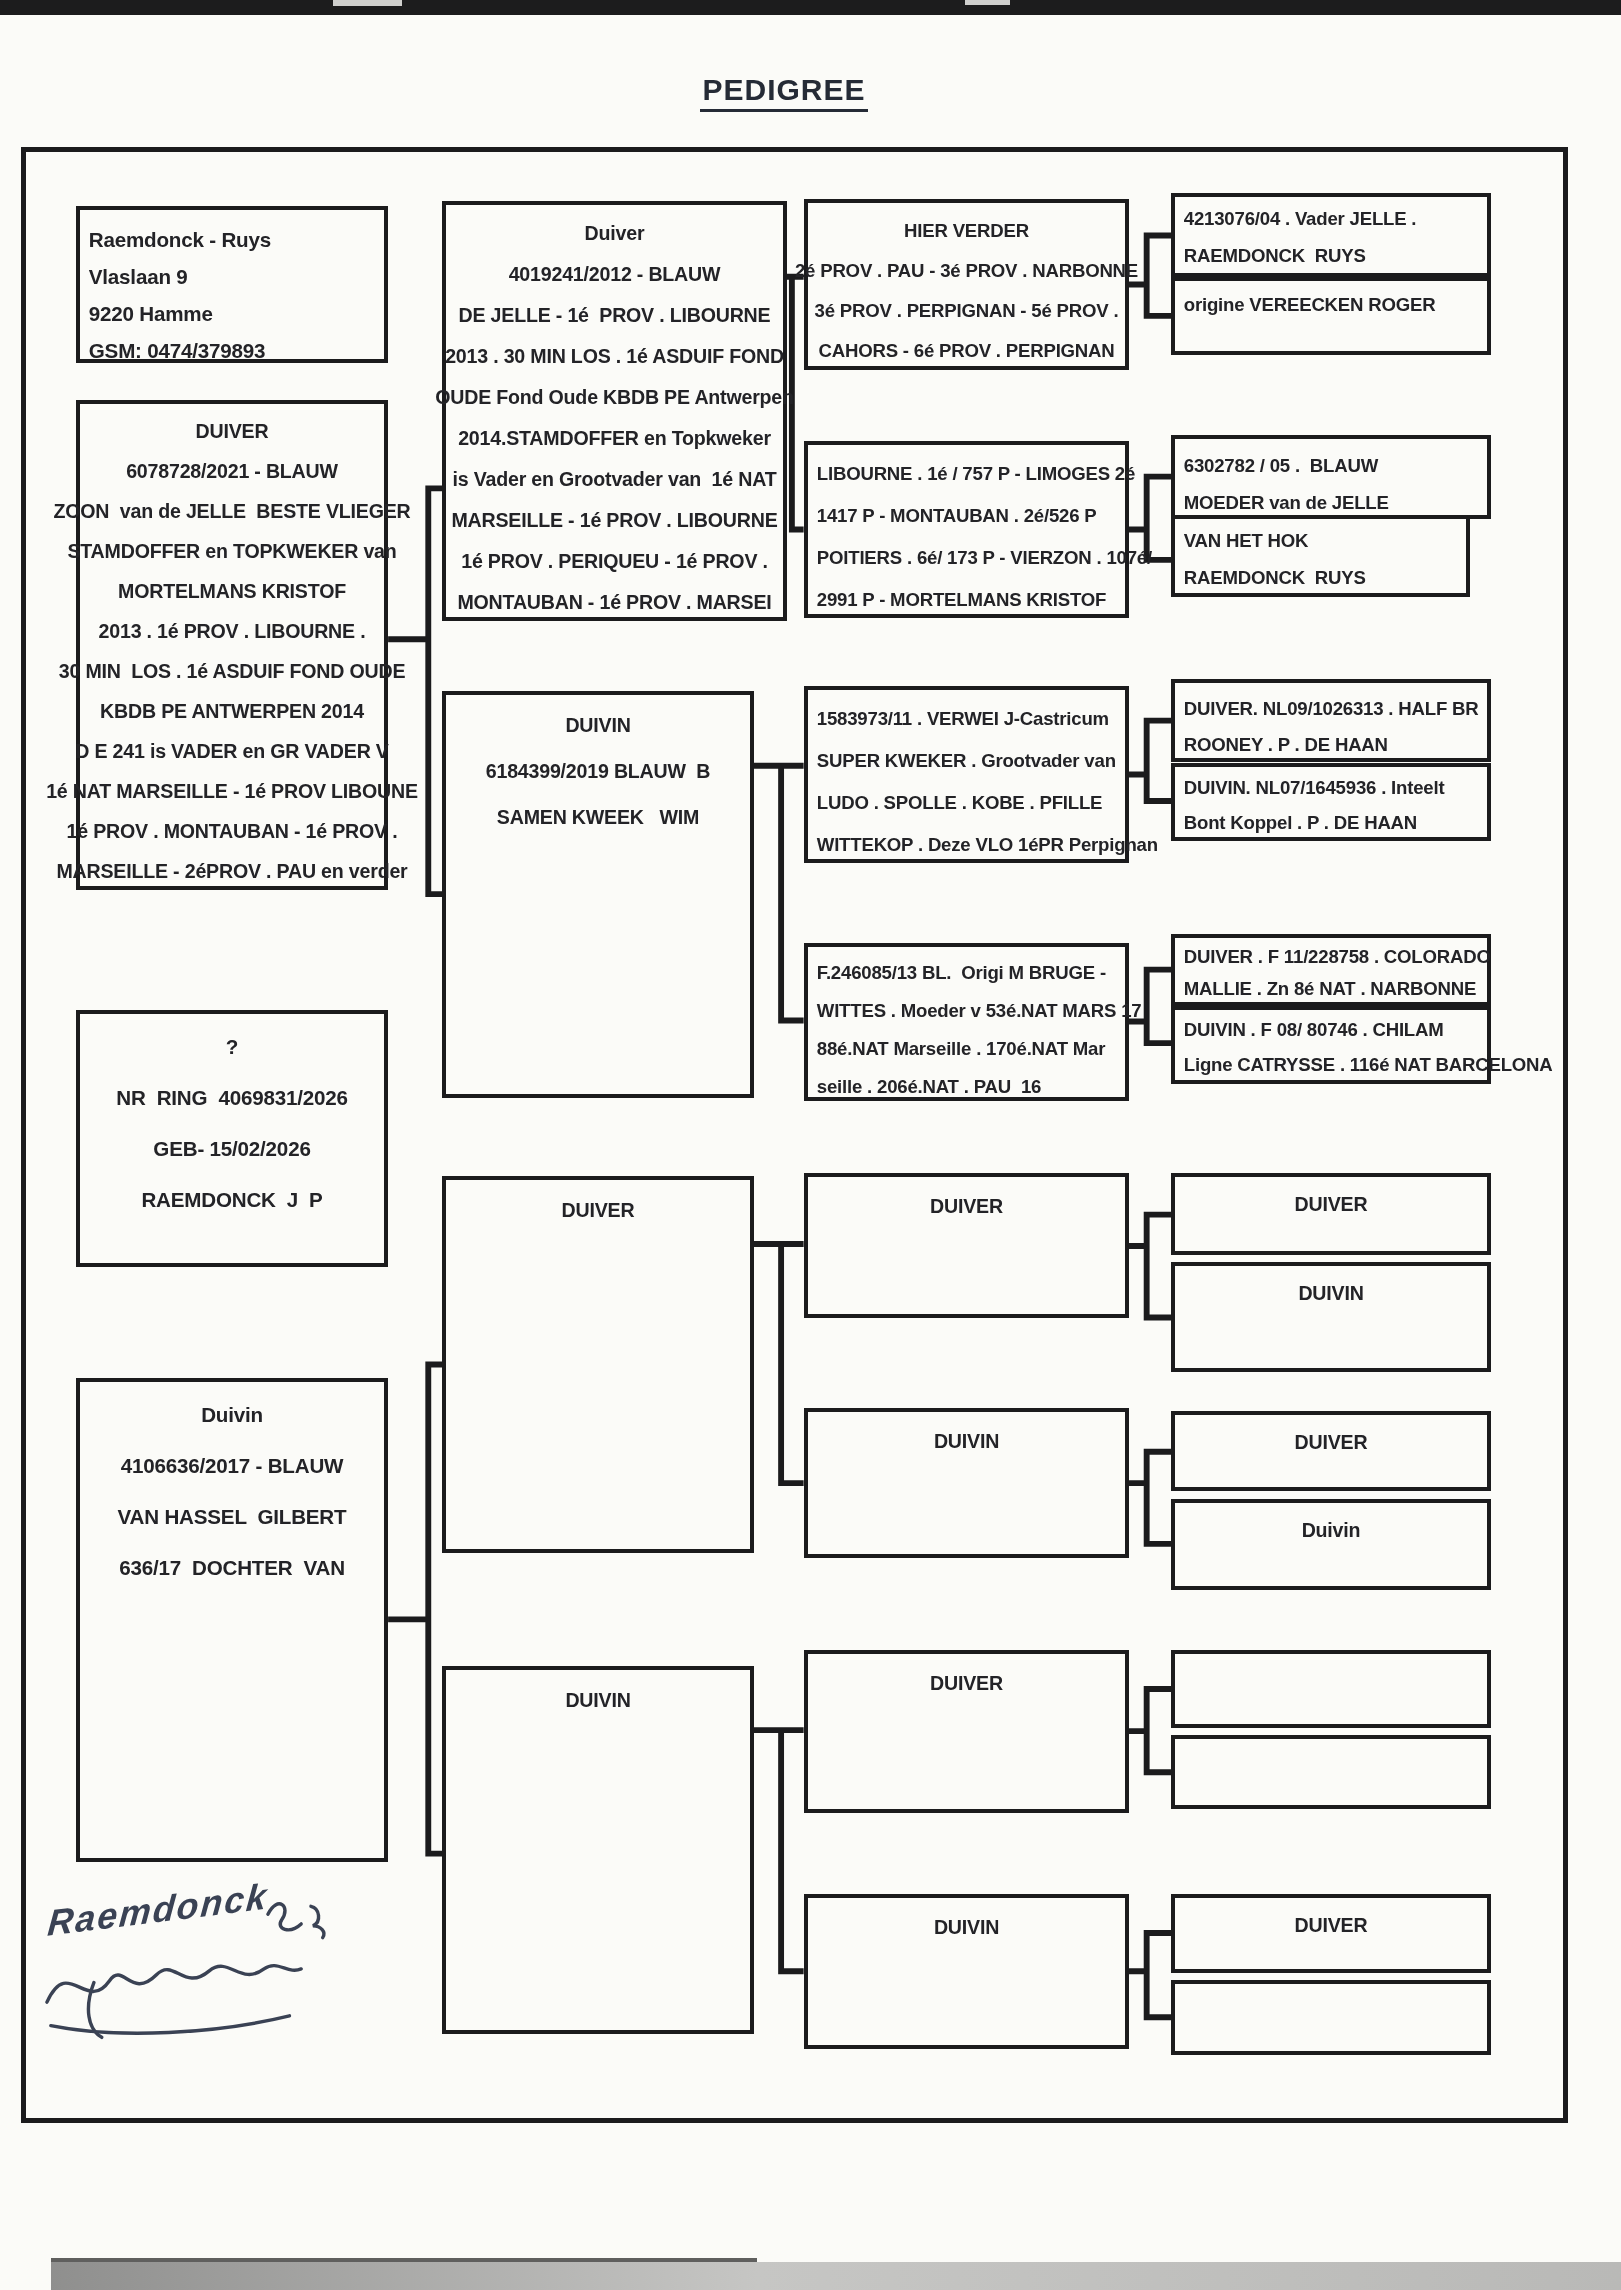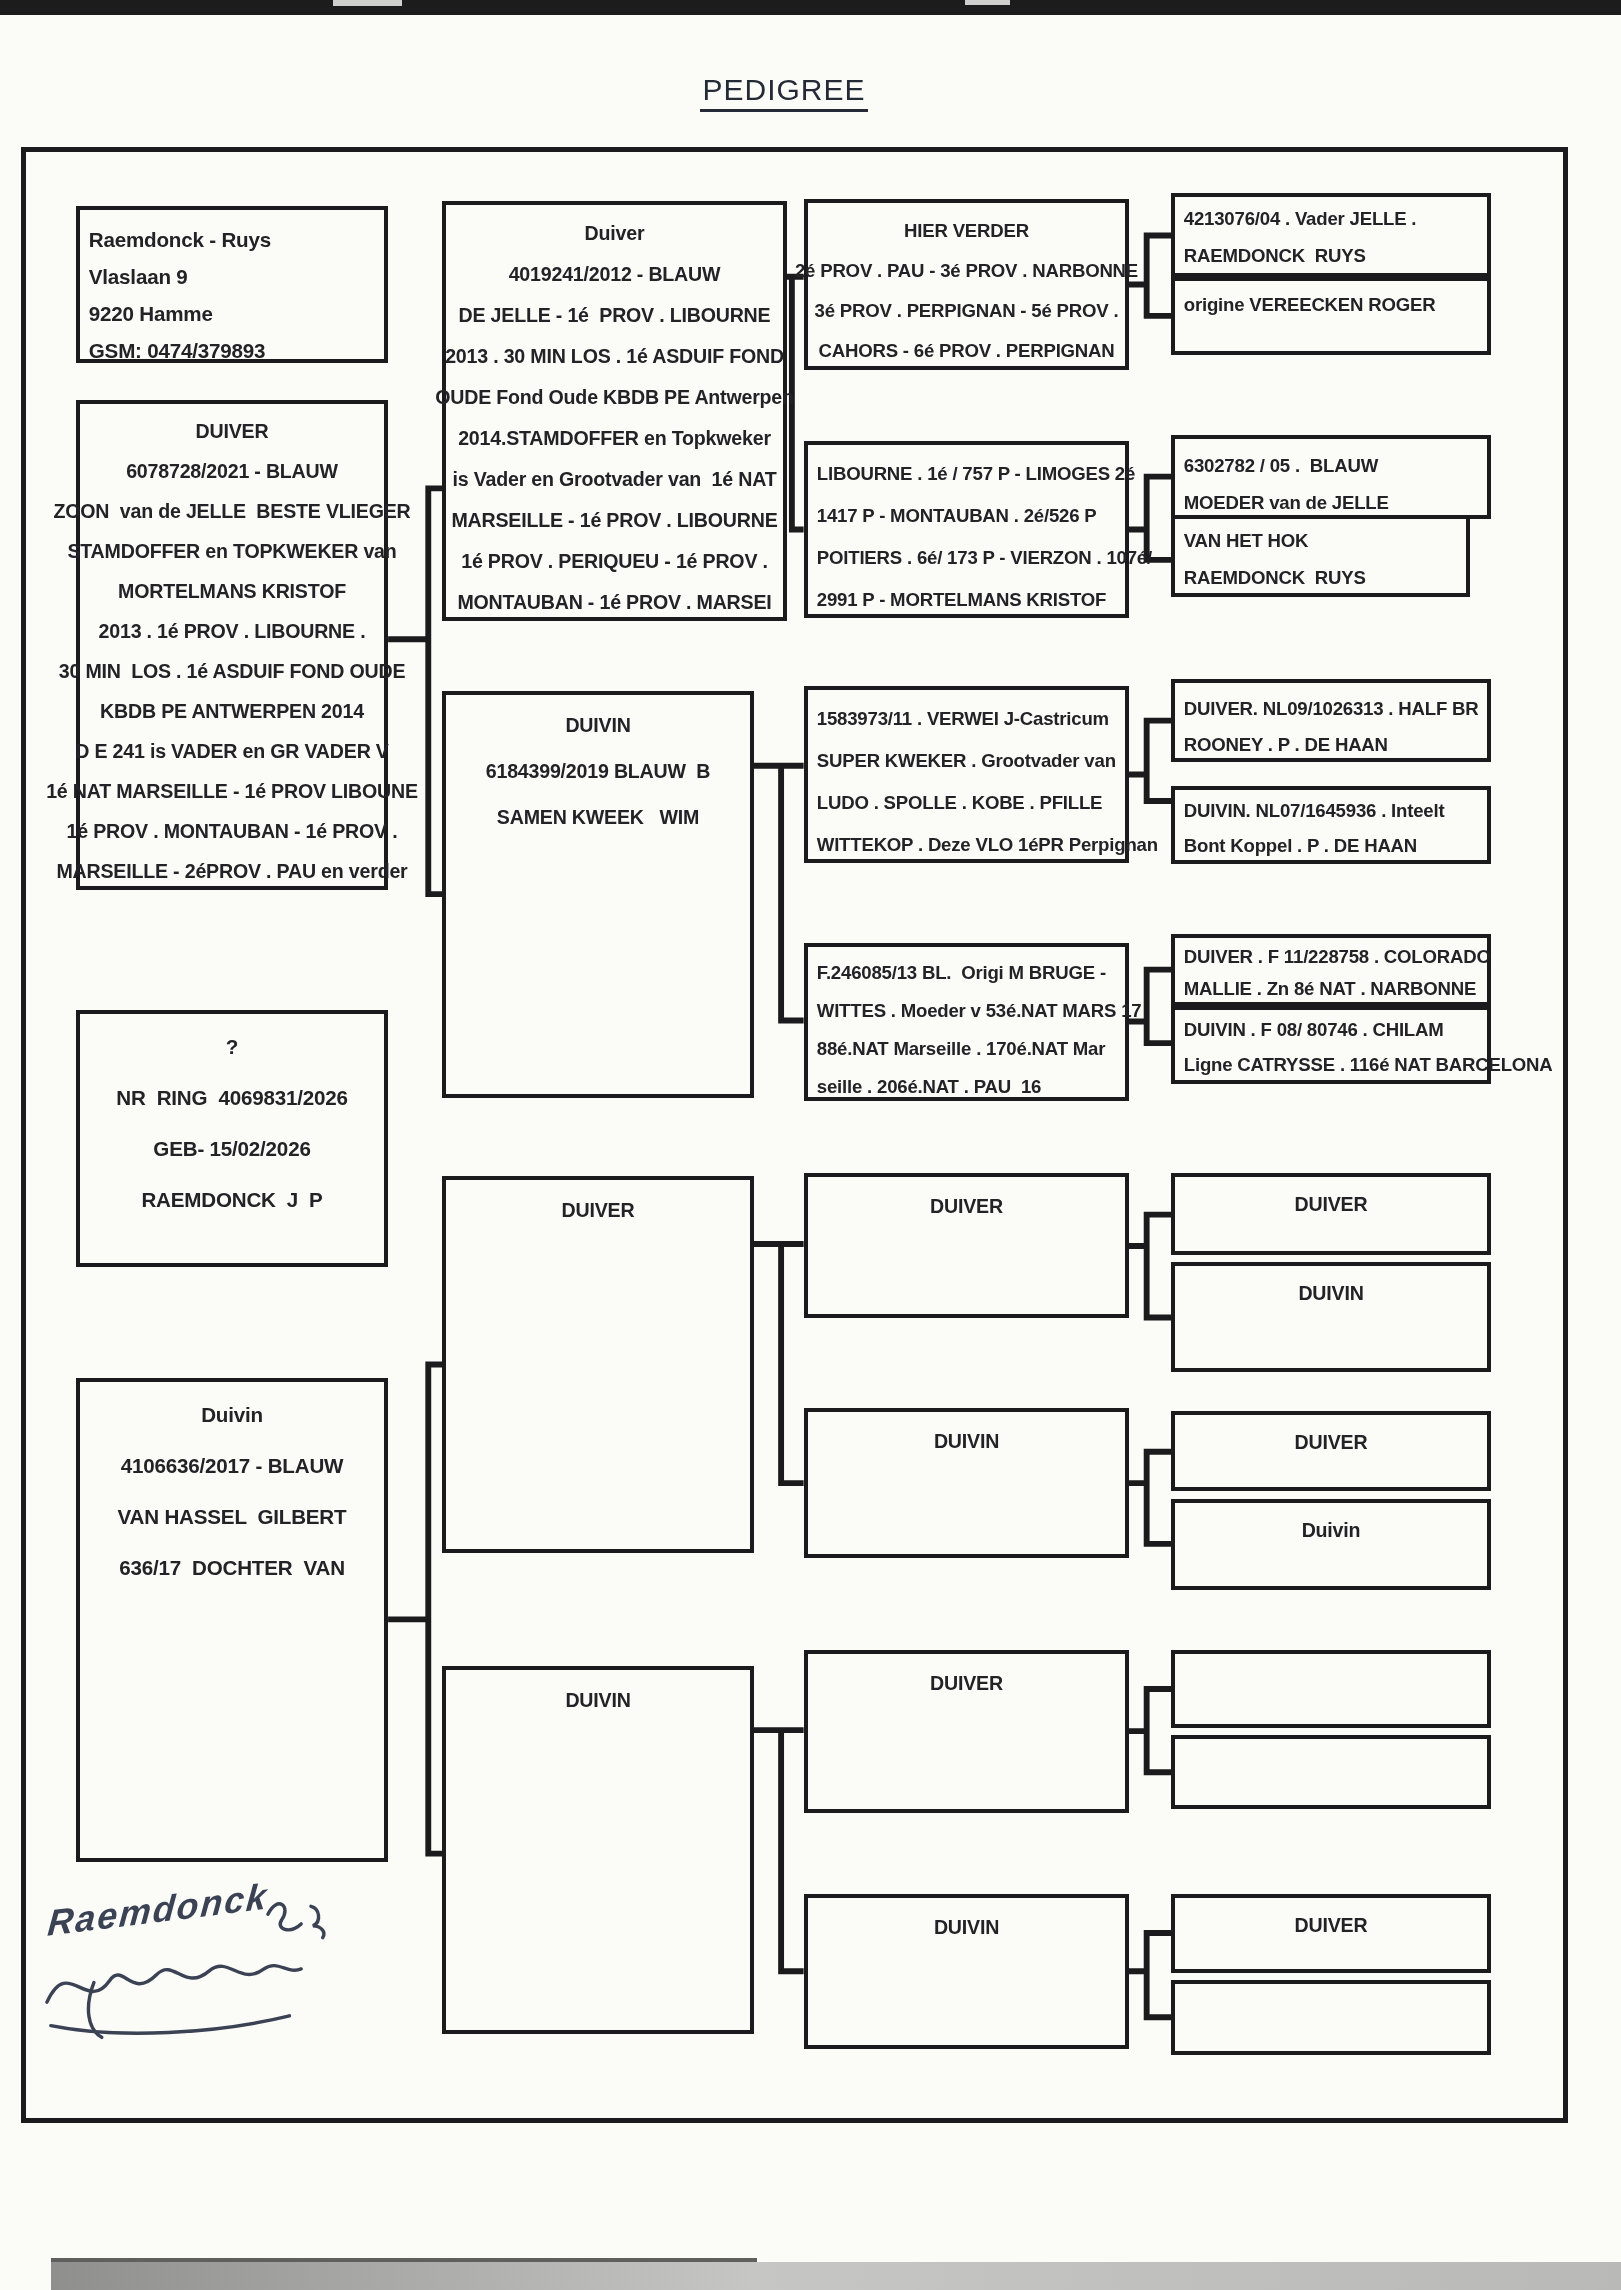--- a/index.html
+++ b/index.html
@@ -15,21 +15,21 @@
   
   .scan-top{position:absolute;left:0;top:0;width:1621px;height:14.7px;background:#1c1c1d;}
   .scan-top-notch1{position:absolute;left:333px;top:0;width:69px;height:5.9px;background:#cfcfcd;}
   .scan-top-notch2{position:absolute;left:965px;top:0;width:45px;height:4.9px;background:#cfcfcd;}
   .scan-bottom{position:absolute;left:51px;top:2262px;width:1570px;height:28px;
                background:linear-gradient(90deg,#8f8f8e,#c6c6c4 45%,#b9b9b7);}
   .scan-bottom-dark{position:absolute;left:51px;top:2258px;width:706px;height:5.9px;background:#5f5f5e;}
 
   
   .title-wrap{position:absolute;left:588px;top:73px;width:392px;text-align:center;}
-  .title{display:inline-block;font-size:30px;font-weight:400;letter-spacing:1px;
+  .title{display:inline-block;font-size:30px;font-weight:700;letter-spacing:1px;
          color:#252b36;border-bottom:3.9px solid #252b36;padding:0 2.9px 2px 2.9px;}
 
   
   .outer-frame{position:absolute;left:20.6px;top:147px;width:1547px;height:1976px;
                border:5.9px solid var(--line);box-sizing:border-box;}
 
   
   .pbox{position:absolute;border:4.9px solid var(--line);box-sizing:border-box;
         display:flex;flex-direction:column;padding-top:7.8px;
         font-weight:700;color:var(--ink);font-size:19.6px;letter-spacing:-0.2px;}
@@ -54,21 +54,21 @@
   .b-g5{left:804px; top:1173px; width:325px; height:145px; --lh:43px;}
   .b-g6{left:804px; top:1408px; width:325px; height:150px; --lh:43px;}
   .b-g7{left:804px; top:1650px; width:325px; height:163px; --lh:43px;}
   .b-g8{left:804px; top:1894px; width:325px; height:155px; --lh:43px;}
 
   .b-p1a{left:1171px; top:193px;  width:320px; height:84px;  --lh:37px; font-size:18.6px; padding-top:3.9px;}
   .b-p1b{left:1171px; top:277px;  width:320px; height:78px;  --lh:37px; font-size:18.6px; padding-top:5.9px;}
   .b-p2a{left:1171px; top:435px;  width:320px; height:84px;  --lh:37px; font-size:18.6px; padding-top:8px;}
   .b-p2b{left:1171px; top:515px;  width:299px; height:82px;  --lh:37px; font-size:18.6px; padding-top:3.9px;}
   .b-p3a{left:1171px; top:679px;  width:320px; height:83px;  --lh:36px; font-size:18.6px; padding-top:8px;}
-  .b-p3b{left:1171px; top:786px;  width:320px; height:78px;  --lh:35px; font-size:18.6px; padding-top:3.9px;}
+  .b-p3b{left:1171px; top:763px;  width:320px; height:78px;  --lh:35px; font-size:18.6px; padding-top:3.9px;}
   .b-p4a{left:1171px; top:934px;  width:320px; height:72px;  --lh:32px; font-size:18.6px; padding-top:2.9px;}
   .b-p4b{left:1171px; top:1006px; width:320px; height:78px;  --lh:35px; font-size:18.6px; padding-top:2.9px;}
   .b-p5a{left:1171px; top:1173px; width:320px; height:82px;  --lh:39px;}
   .b-p5b{left:1171px; top:1262px; width:320px; height:110px; --lh:39px;}
   .b-p6a{left:1171px; top:1411px; width:320px; height:80px;  --lh:39px;}
   .b-p6b{left:1171px; top:1499px; width:320px; height:91px;  --lh:39px;}
   .b-p7a{left:1171px; top:1650px; width:320px; height:78px;}
   .b-p7b{left:1171px; top:1735px; width:320px; height:74px;}
   .b-p8a{left:1171px; top:1894px; width:320px; height:79px;  --lh:39px;}
   .b-p8b{left:1171px; top:1980px; width:320px; height:75px;}

